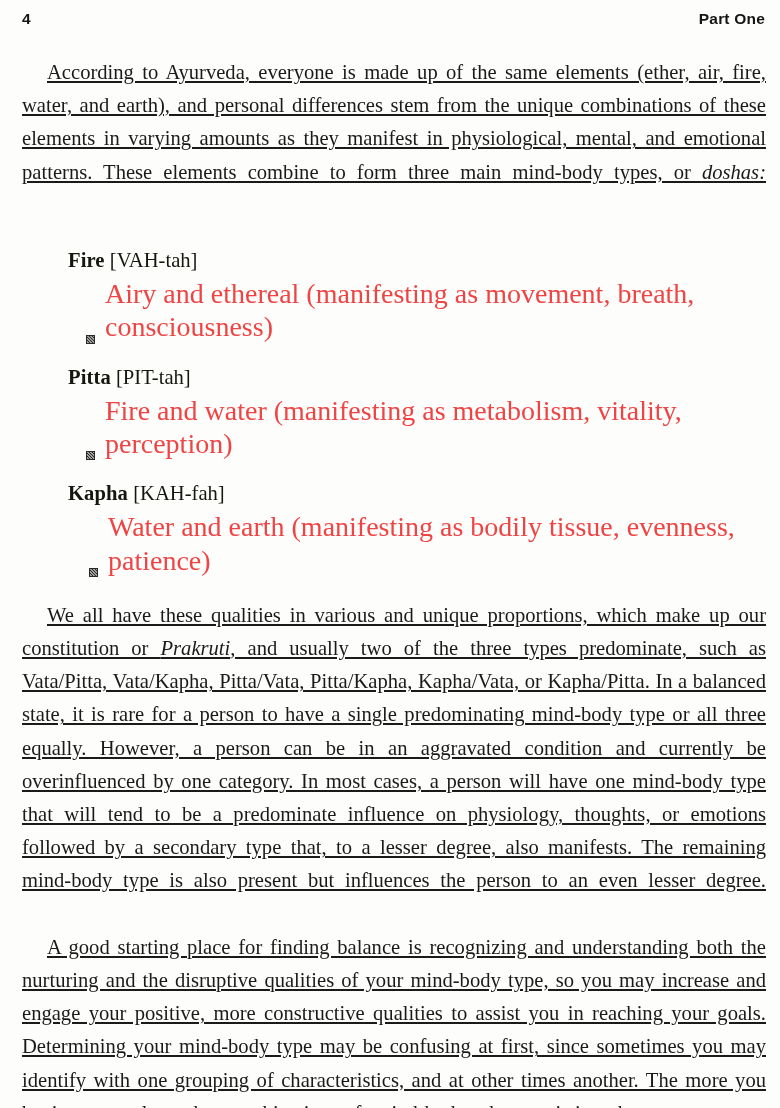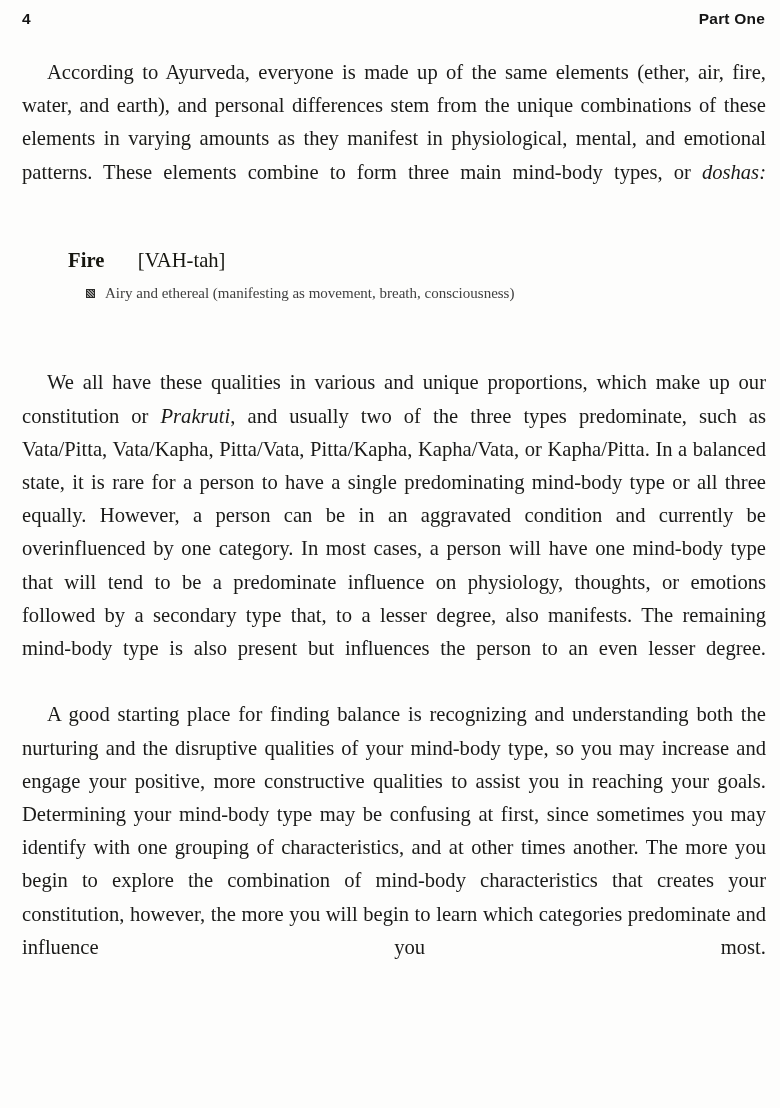--- a/index.html
+++ b/index.html
@@ -60,20 +60,21 @@
   p.para {
     margin: 0;
     font-size: 20.6px;
     line-height: 33.2px;
     text-align: justify;
     text-justify: inter-word;
     text-indent: 25px;
     color: #1a1a18;
     font-family: "Liberation Serif", "DejaVu Serif", serif;
     word-spacing: 0.2px;
+    text-decoration: underline;
   }
   p.para em {
     font-style: italic;
   }
 
   
   p.para::after {
     content: "";
     display: inline-block;
     width: 100%;
@@ -95,29 +96,28 @@
     margin-left: 46px;
     color: #16160f;
     white-space: nowrap;
   }
   .dosha-name {
     font-weight: 700;
     letter-spacing: 0.1px;
   }
   .dosha-pron {
     font-weight: 400;
-    margin-left: 28px;
   }
   .dosha-trait {
     display: flex;
-    align-items: flex-start;
+    align-items: flex-end;
     margin-left: 64px;
-    font-size: 15px;
+    font-size: 28px;
     line-height: 33.2px;
-    color: #404040;
+    color: #ef4444;
   }
   .dosha-trait.indent-more {
     margin-left: 67px;
   }
   .bullet {
     flex: 0 0 auto;
     width: 9px;
     height: 9px;
     margin-top: 12px;
     margin-right: 10px;
@@ -155,23 +155,37 @@
       <li class="dosha-block">
         <div class="dosha-heading"><span class="dosha-name">Fire</span> <span class="dosha-pron">[VAH-tah]</span></div>
         <div class="dosha-trait">
           <span class="bullet"></span>
           <span class="trait-text">Airy and ethereal (manifesting as movement, breath, consciousness)</span>
         </div>
       </li>
 
       <div class="gap-md"></div>
 
+      <li class="dosha-block">
+        <div class="dosha-heading"><span class="dosha-name">Pitta</span> <span class="dosha-pron">[PIT-tah]</span></div>
+        <div class="dosha-trait">
+          <span class="bullet"></span>
+          <span class="trait-text">Fire and water (manifesting as metabolism, vitality, perception)</span>
+        </div>
+      </li>
 
       <div class="gap-md"></div>
 
+      <li class="dosha-block">
+        <div class="dosha-heading"><span class="dosha-name">Kapha</span> <span class="dosha-pron">[KAH-fah]</span></div>
+        <div class="dosha-trait indent-more">
+          <span class="bullet"></span>
+          <span class="trait-text">Water and earth (manifesting as bodily tissue, evenness, patience)</span>
+        </div>
+      </li>
 
     </ul>
 
     <div class="gap-lg"></div>
 
     <p class="para"><span>We all have these qualities in various and unique proportions, which make up our constitution or </span><em>Prakruti</em><span>, and usually two of the three types predominate, such as Vata/Pitta, Vata/Kapha, Pitta/Vata, Pitta/Kapha, Kapha/Vata, or Kapha/Pitta. In a balanced state, it is rare for a person to have a single predominating mind-body type or all three equally. However, a person can be in an aggravated condition and currently be overinfluenced by one category. In most cases, a person will have one mind-body type that will tend to be a predominate influence on physiology, thoughts, or emotions followed by a secondary type that, to a lesser degree, also manifests. The remaining mind-body type is also present but influences the person to an even lesser degree.</span></p>
 
     <p class="para">A good starting place for finding balance is recognizing and understanding both the nurturing and the disruptive qualities of your mind-body type, so you may increase and engage your positive, more constructive qualities to assist you in reaching your goals. Determining your mind-body type may be confusing at first, since sometimes you may identify with one grouping of characteristics, and at other times another. The more you begin to explore the combination of mind-body characteristics that creates your constitution, however, the more you will begin to learn which categories predominate and influence you most.</p>
 
   </div>

